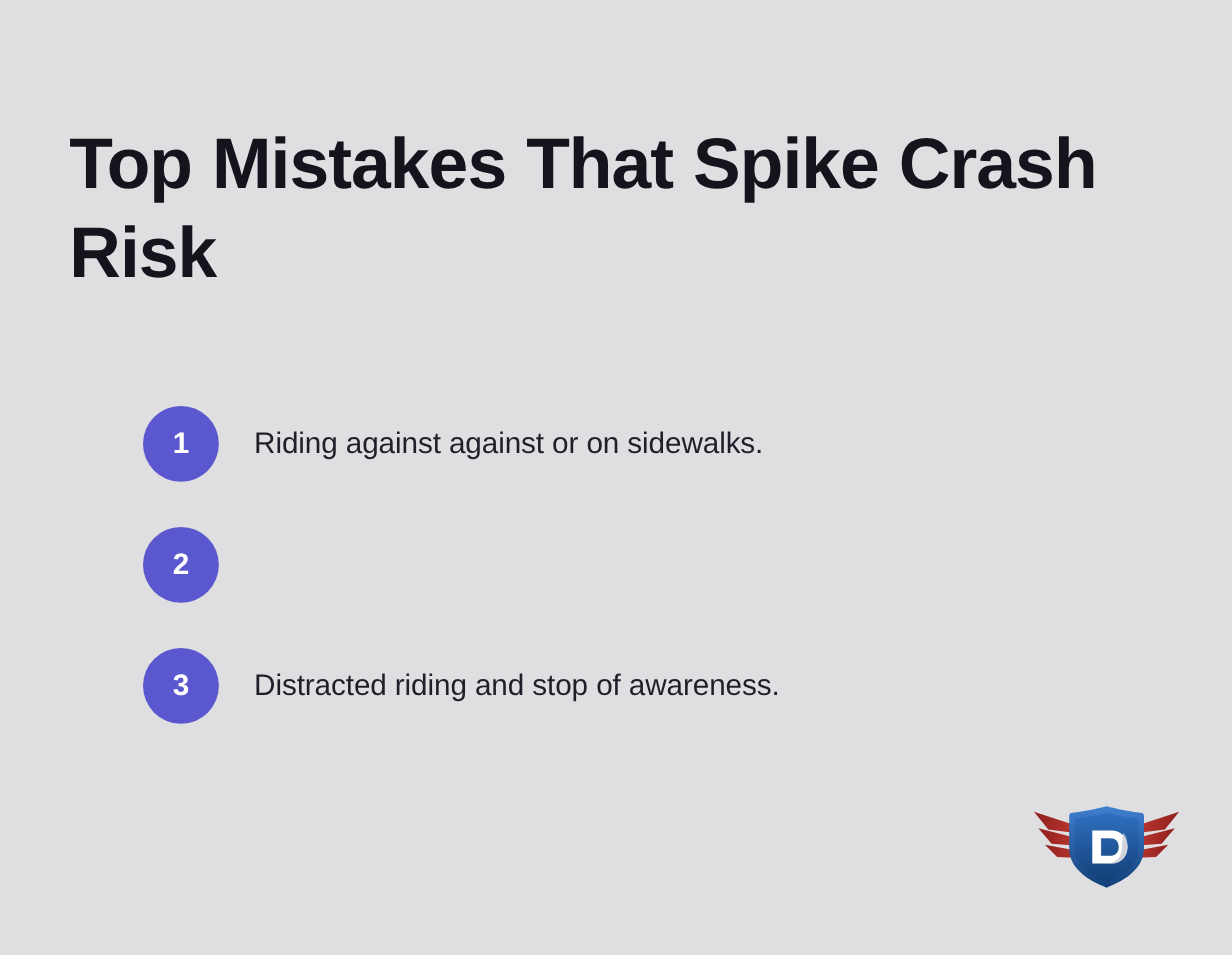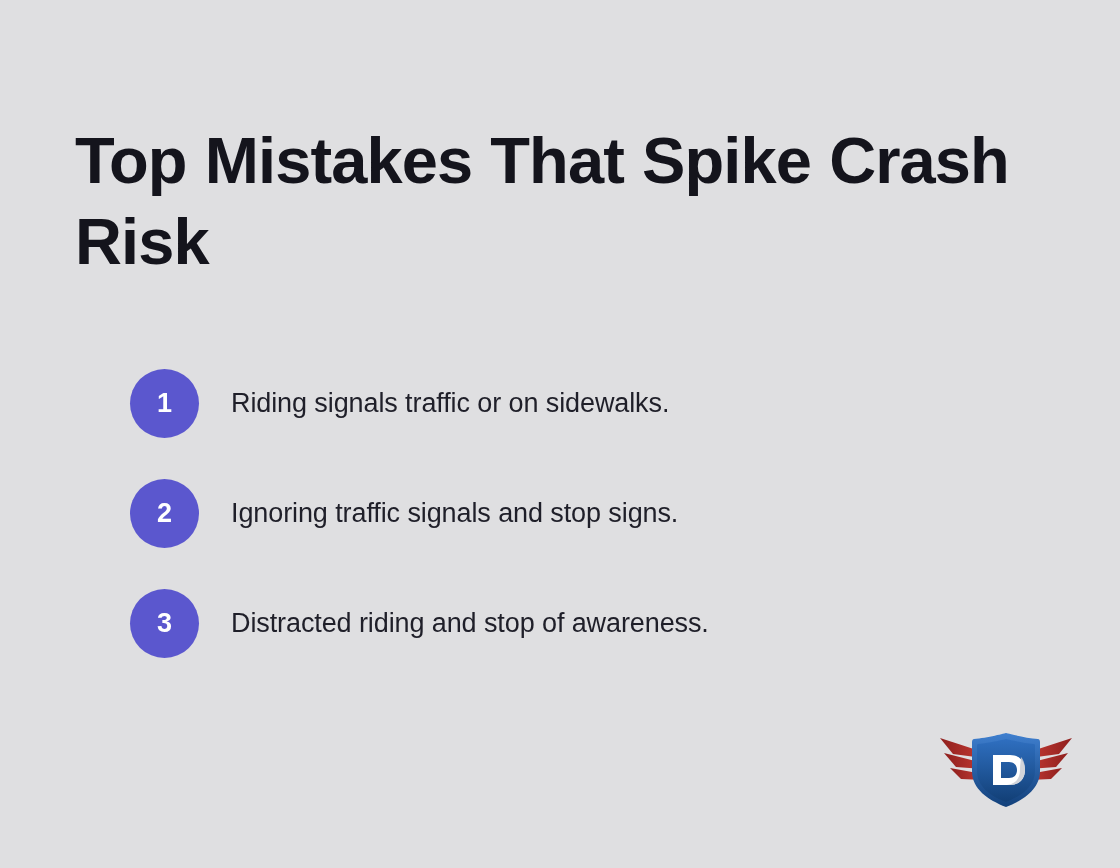--- a/index.html
+++ b/index.html
@@ -24,21 +24,21 @@
   }
 
   
   .title-block {
     position: absolute;
     left: 63px;
     top: 108px;
     width: 985px;
   }
   .slide-title {
-    margin: 12px;
+    margin: 0;
     font-family: "Liberation Sans", "DejaVu Sans", sans-serif;
     font-size: 65px;
     line-height: 81px;
     font-weight: bold;
     letter-spacing: -0.9px;
     color: #14141c;
     word-spacing: 1px;
   }
 
   
@@ -105,26 +105,25 @@
 <div class="slide">
 
   <div class="title-block">
     <h1 class="slide-title">Top Mistakes That Spike Crash Risk</h1>
   </div>
 
   <ul class="mistake-list">
 
     <li class="mistake-item">
       <span class="badge">1</span>
-      <span class="mistake-text">Riding signals traffic or on sidewalks.</span>
+      <span class="mistake-text">Riding against against or on sidewalks.</span>
     </li>
 
     <li class="mistake-item">
       <span class="badge">2</span>
-      <span class="mistake-text">Ignoring traffic signals and stop signs.</span>
     </li>
 
     <li class="mistake-item">
       <span class="badge">3</span>
       <span class="mistake-text">Distracted riding and stop of awareness.</span>
     </li>
 
   </ul>
 
   <div class="brand-logo">

